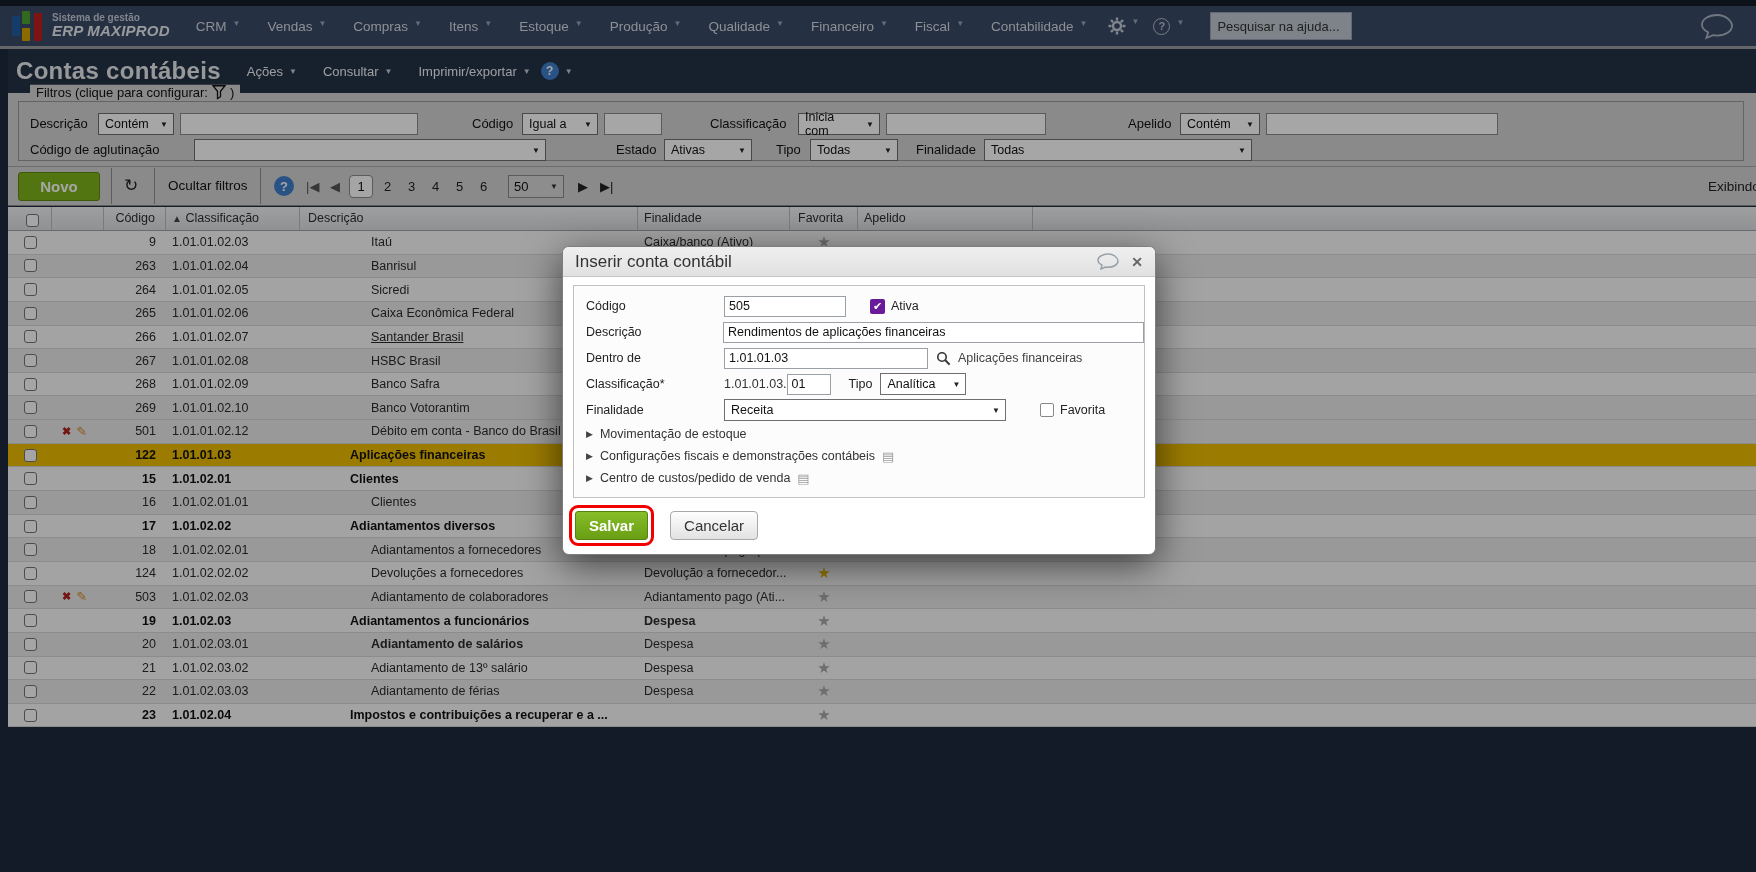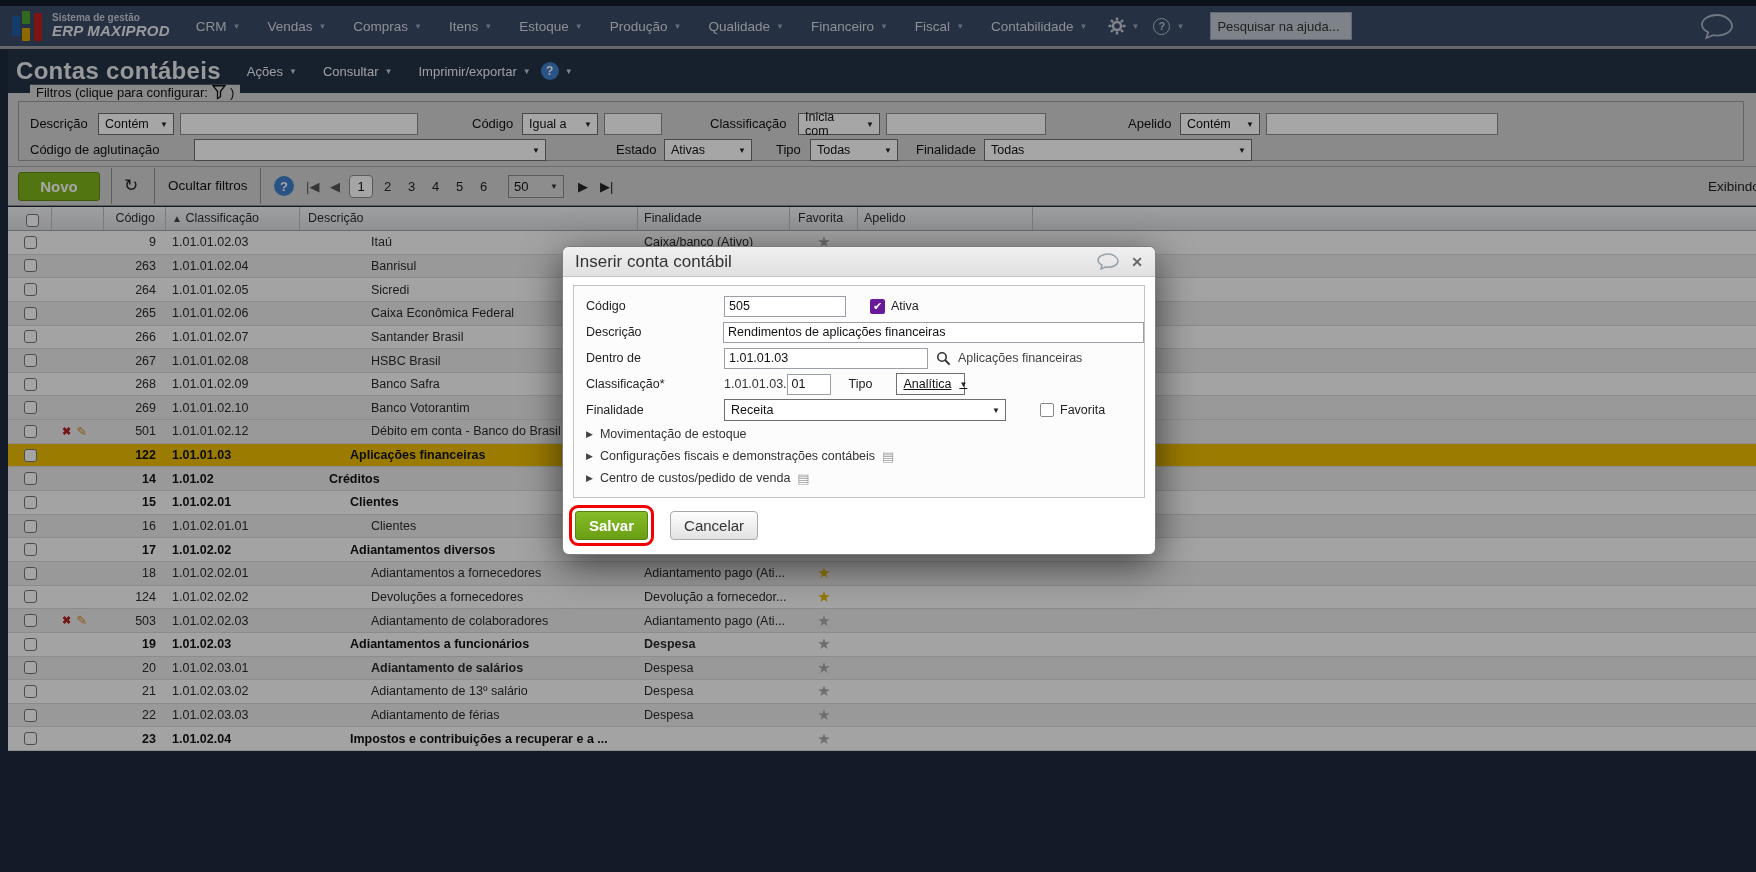--- a/index.html
+++ b/index.html
@@ -17,21 +17,21 @@
   .logo-mark i { display:block; width:8px; margin-right:2px; border-radius:1px; }
   .lm-blue { height:20px; background:#1F5FA6; align-self:center; }
   .lm-col { display:flex; flex-direction:column; justify-content:space-between; height:30px; }
   .lm-green { width:8px; height:13px; background:#4CA22F; border-radius:1px; }
   .lm-yellow { width:8px; height:13px; background:#D9A400; border-radius:1px; }
   .lm-red { height:28px; background:#C0201E; }
   .logo-text { line-height:1.05; }
   .logo-tag { font-size:10px; color:#C7CDD8; font-weight:bold; }
   .logo-name { font-size:15px; color:#E9ECF1; font-weight:bold; font-style:italic; letter-spacing:.2px; }
   .navmenus { display:flex; align-items:center; gap:27px; }
-  .navitem { display:flex; align-items:center; gap:6px; color:#D8DCE3; font-size:13.5px; cursor:pointer; }
+  .navitem { display:flex; gap:6px; color:#D8DCE3; font-size:13.5px; cursor:pointer; }
   .navitem .caret { font-size:8px; color:#9AA6BB; }
   .nav-icons { display:flex; align-items:center; gap:14px; margin-left:20px; }
   .gear svg { display:block; }
   .qmark { width:17px; height:17px; border:1.5px solid #B9C1CE; border-radius:50%;
            color:#B9C1CE; font-size:11px; font-weight:bold; display:flex; align-items:center; justify-content:center; }
   .navsearch { margin-left:12px; width:142px; height:28px; background:#C2C9D4; border:1px solid #97A1B2;
                font-size:13px; color:#222; padding:0 6px; font-family:"Liberation Sans",sans-serif; }
   .navsearch::placeholder { color:#333; opacity:1; }
   .navchat { position:absolute; right:22px; top:8px; }
 
@@ -416,21 +416,21 @@
         <div class="cell c-alias"></div>
         <div class="cell c-rest"></div>
       </div>
       <div class="row even">
         <div class="cell c-check">
           <span class="cbx"></span>
         </div>
         <div class="cell c-act"></div>
         <div class="cell c-code">266</div>
         <div class="cell c-cls">1.01.01.02.07</div>
-        <div class="cell c-desc" style="padding-left: 71px;">Santander Brasil</div>
+        <div class="cell c-desc" style="padding-left: 71px; text-decoration: underline;">Santander Brasil</div>
         <div class="cell c-fin"></div>
         <div class="cell c-fav"></div>
         <div class="cell c-alias"></div>
         <div class="cell c-rest"></div>
       </div>
       <div class="row odd">
         <div class="cell c-check">
           <span class="cbx"></span>
         </div>
         <div class="cell c-act"></div>
@@ -485,33 +485,20 @@
         <div class="cell c-rest"></div>
       </div>
       <div class="row hl b">
         <div class="cell c-check">
           <span class="cbx"></span>
         </div>
         <div class="cell c-act"></div>
         <div class="cell c-code">122</div>
         <div class="cell c-cls">1.01.01.03</div>
         <div class="cell c-desc" style="padding-left: 50px;">Aplicações financeiras</div>
-        <div class="cell c-fin"></div>
-        <div class="cell c-fav"></div>
-        <div class="cell c-alias"></div>
-        <div class="cell c-rest"></div>
-      </div>
-      <div class="row odd b">
-        <div class="cell c-check">
-          <span class="cbx"></span>
-        </div>
-        <div class="cell c-act"></div>
-        <div class="cell c-code">14</div>
-        <div class="cell c-cls">1.01.02</div>
-        <div class="cell c-desc" style="padding-left: 29px;">Créditos</div>
         <div class="cell c-fin"></div>
         <div class="cell c-fav"></div>
         <div class="cell c-alias"></div>
         <div class="cell c-rest"></div>
       </div>
       <div class="row even b">
         <div class="cell c-check">
           <span class="cbx"></span>
         </div>
         <div class="cell c-act"></div>
@@ -693,21 +680,21 @@
             <line x1="9.3" y1="9.3" x2="13.6" y2="13.6" stroke="#333" stroke-width="2"></line>
           </svg>
         </span>
         <span class="hint">Aplicações financeiras</span>
       </div>
       <div class="frow">
         <span class="lbl">Classificação*</span>
         <span class="static-cls">1.01.01.03.</span>
         <input class="minp" style="width: 44px;" value="01">
         <span class="chklbl" style="margin-left:18px;">Tipo</span>
-        <span class="msel" style="width:69px; margin-left:24px;text-decoration:underline;">
+        <span class="msel" style="width:86px; margin-left:8px;">
           <span>Analítica</span>
             <span class="caret">▼</span>
           </span>
       </div>
       <div class="frow">
         <span class="lbl">Finalidade</span>
         <span class="msel" style="width:282px;">
           <span>Receita</span>
             <span class="caret">▼</span>
           </span>

